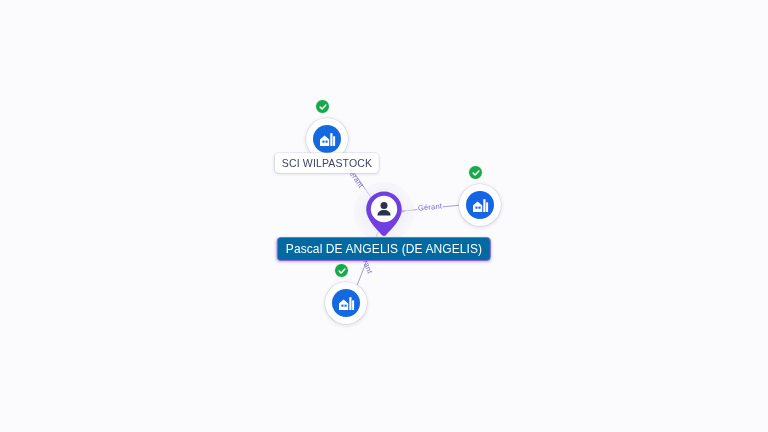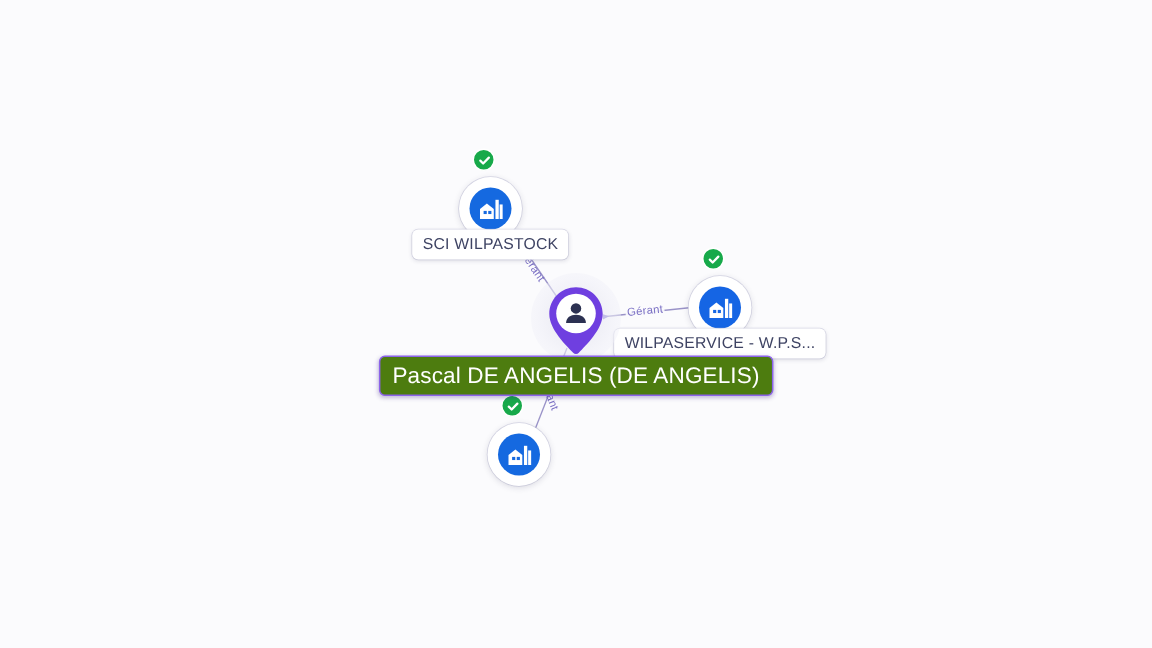--- a/index.html
+++ b/index.html
@@ -114,23 +114,23 @@
     top: -22px;
     width: 40px;
     height: 48px;
   }
   .person-pin svg { display: block; }
 
   .person-label {
     position: absolute;
     transform: translateX(-50%);
     white-space: nowrap;
-    background: #4d7c0f;
+    background: #0369a1;
     color: #ffffff;
-    font-size: 15px;
+    font-size: 12px;
     letter-spacing: 0.1px;
     padding: 3.5px 8px 4px 8px;
     border-radius: 4px;
     border: 1px solid #8c63ea;
     box-shadow: 0 1px 3px rgba(60,30,130,0.3);
   }
 
   
   .edge-label {
     position: absolute;
@@ -202,21 +202,20 @@
           <rect x="14.1" y="4.3" width="2.0" height="9.7" fill="#ffffff"></rect>
         </svg>
       </div>
       <div class="verified-badge">
         <svg width="8" height="8" viewBox="0 0 8 8" xmlns="http://www.w3.org/2000/svg">
           <path d="M1.2 4.1 L3.1 6.0 L6.9 2.1" stroke="#ffffff" stroke-width="1.5" fill="none" stroke-linecap="round" stroke-linejoin="round"></path>
         </svg>
       </div>
     </div>
   </div>
-  <div class="company-label" style="left:480px; top:219px;">WILPASERVICE - W.P.S...</div>
 
   <div class="company-node" style="left:346px; top:303px;">
     <div class="company-disc">
       <div class="company-icon-circle">
         <svg width="17" height="15" viewBox="0 0 17 15" xmlns="http://www.w3.org/2000/svg">
           <path d="M1 14 L1 7.4 L5.6 3.6 L10.2 7.4 L10.2 14 Z" fill="#ffffff"></path>
           <rect x="3.4" y="8.6" width="2.1" height="2.1" fill="#1569e0"></rect>
           <rect x="6.5" y="8.6" width="2.1" height="2.1" fill="#1569e0"></rect>
           <rect x="11.3" y="1.2" width="2.2" height="12.8" fill="#ffffff"></rect>
           <rect x="14.1" y="4.3" width="2.0" height="9.7" fill="#ffffff"></rect>

